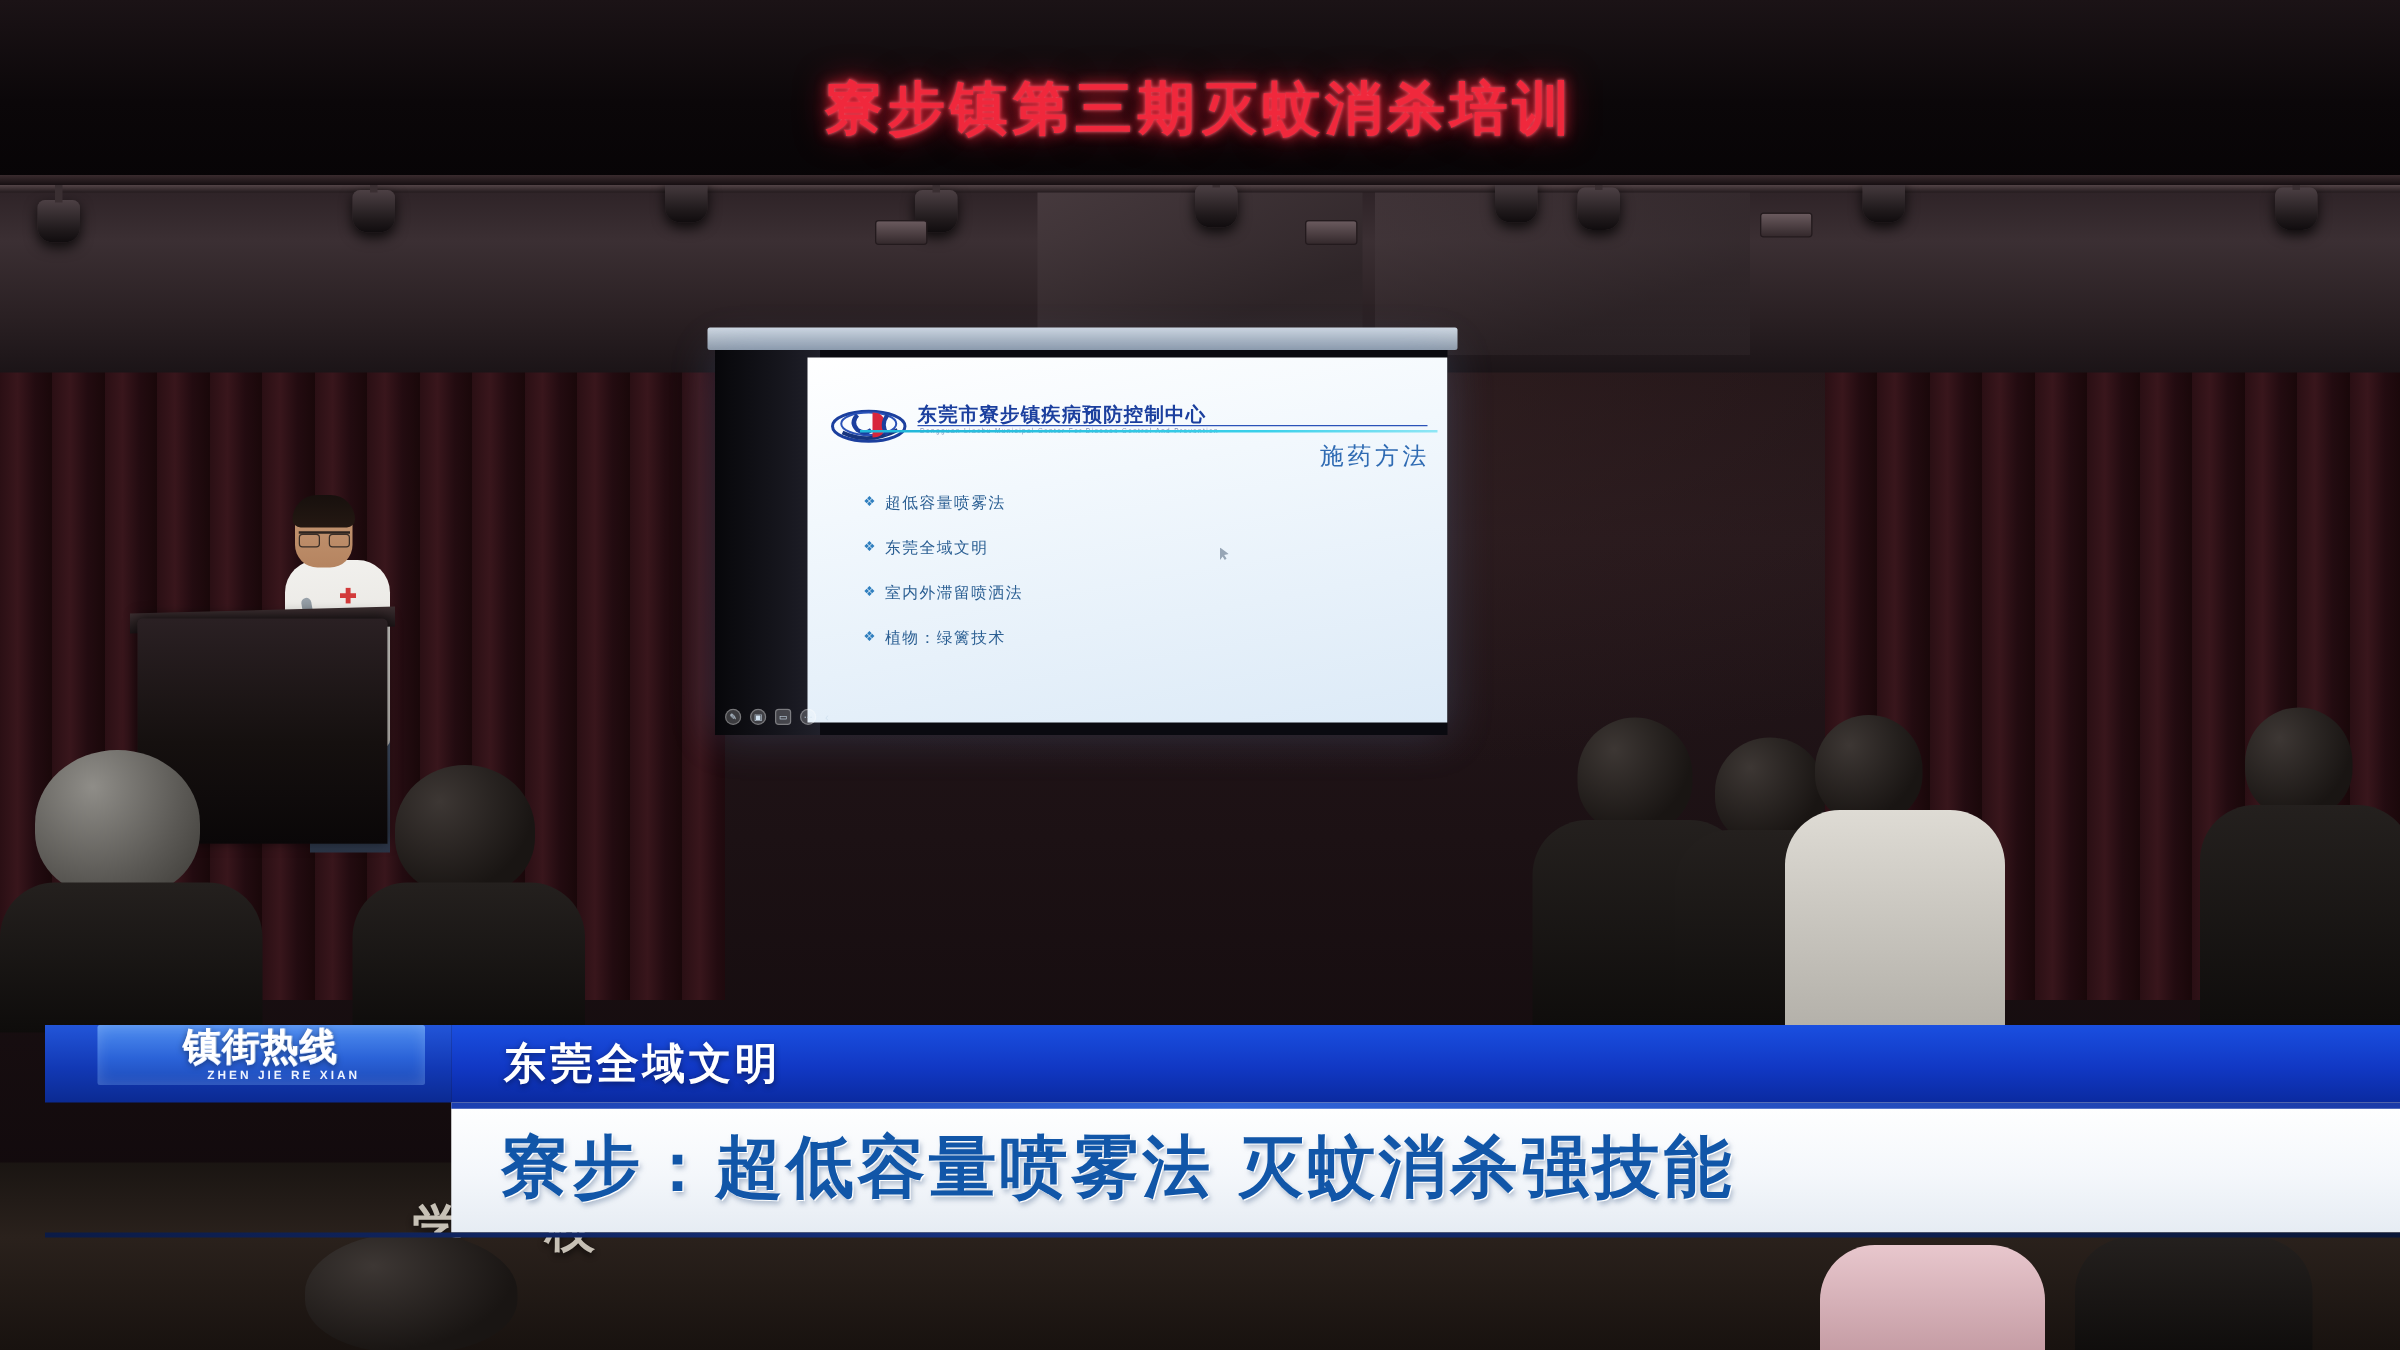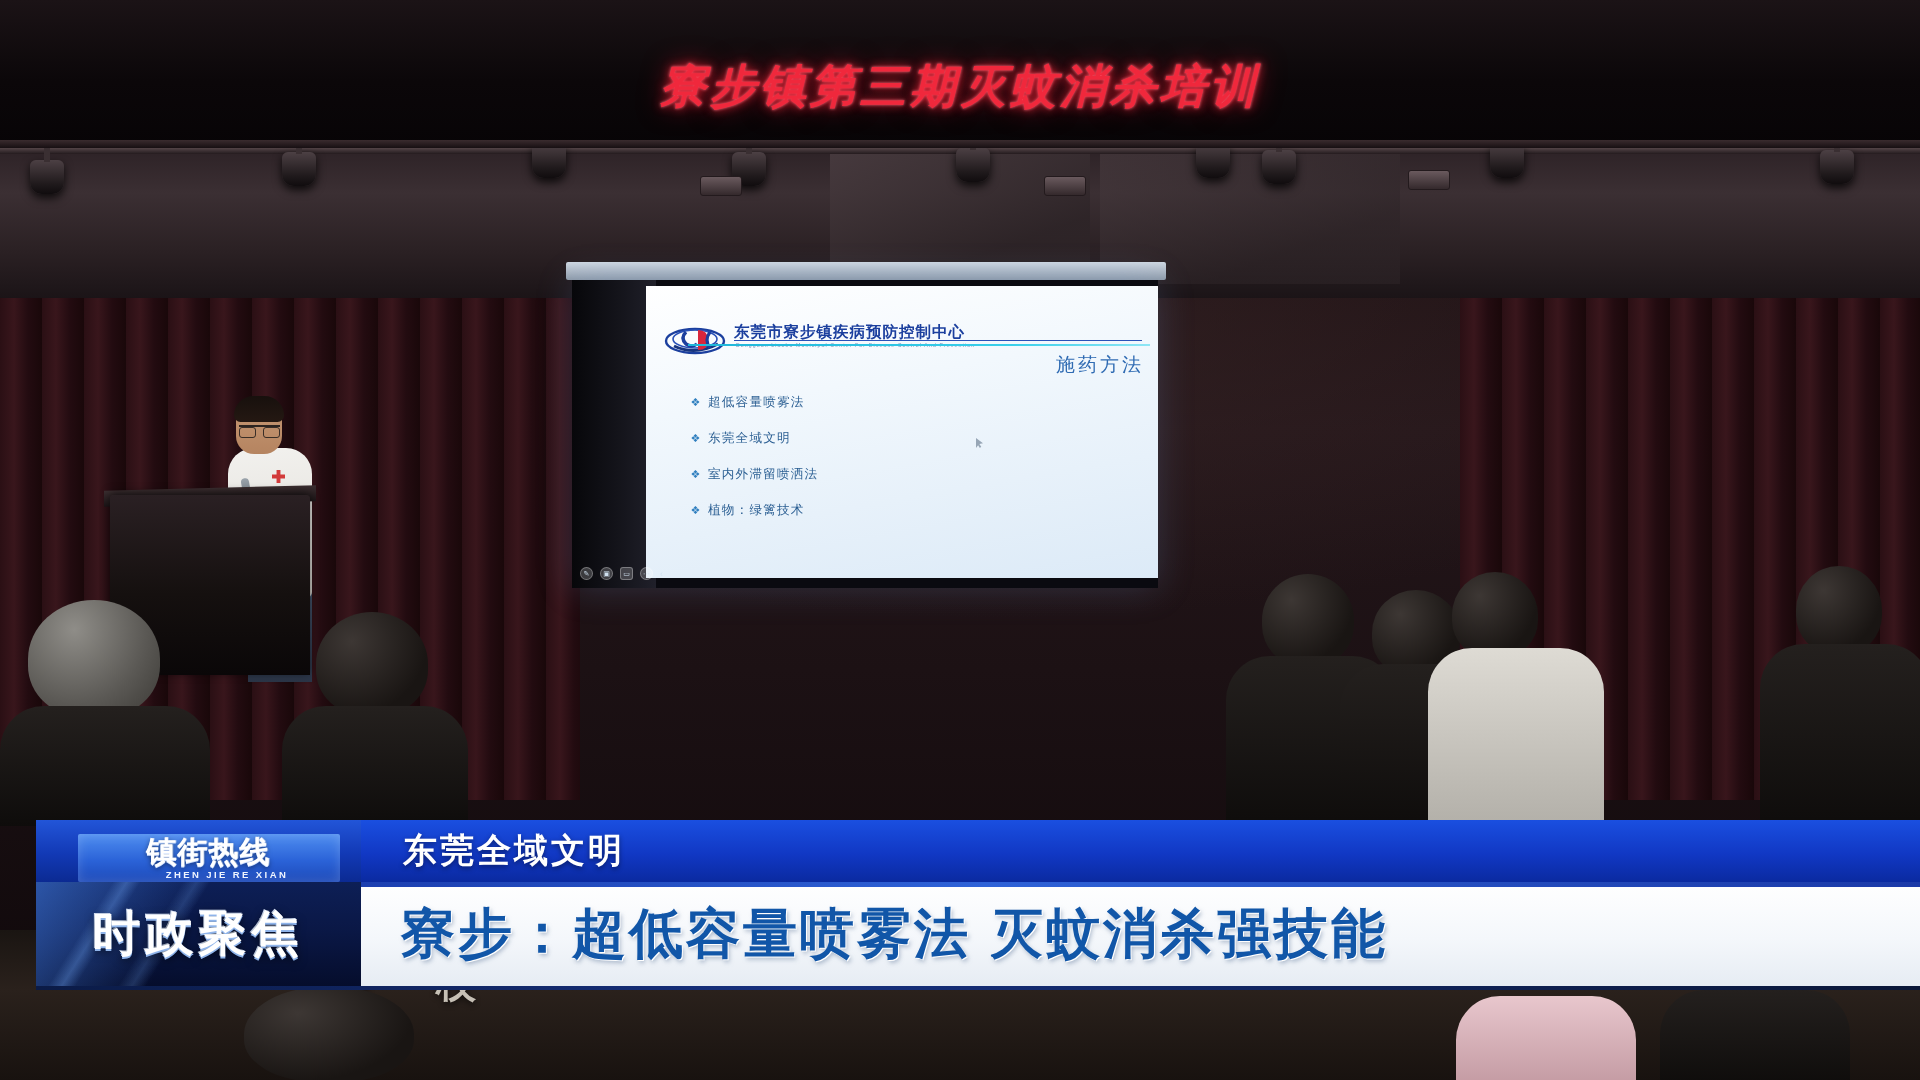--- a/index.html
+++ b/index.html
@@ -35,21 +35,20 @@
   }
 
   
   .led-banner {
     position:absolute; left:0; top:56px; width:1920px; text-align:center;
     font-size:46px; font-weight:700; letter-spacing:4px;
     color:#f0283c;
     text-shadow:0 0 10px rgba(255,40,60,.85), 0 0 26px rgba(255,20,50,.55), 0 0 3px #ff93a2;
     font-family:"DejaVu Serif","Liberation Serif",serif;
     white-space:nowrap;
-    font-style:italic;
   }
 
   
   .ceiling {
     position:absolute; left:0; top:148px; width:1920px; height:150px;
     background:linear-gradient(180deg,#2d2226 0%,#3b2f33 30%,#2a2023 70%,#1b1417 100%);
   }
   .ceiling-panel {
     position:absolute; top:152px; height:132px;
     background:linear-gradient(160deg,#4a3d41,#2d2427 70%);
@@ -229,21 +228,21 @@
     font-size:40px; letter-spacing:26px; color:#d8d2c6; opacity:.9;
     font-weight:600; text-shadow:0 2px 6px rgba(0,0,0,.7);
     font-family:"DejaVu Serif","Liberation Serif",serif;
   }
 
   
   .lower-third { position:absolute; left:0; top:820px; width:1920px; height:170px; }
   .lt-logo-box {
     position:absolute; left:36px; top:0; width:325px; height:62px;
     background:linear-gradient(180deg,#2255d8 0%,#1239b5 55%,#0b2a92 100%);
-    display:flex; align-items:flex-end; justify-content:center;padding-left:20px;
+    display:flex; align-items:flex-start; justify-content:center;padding-left:20px;
   }
   .lt-logo-inner {
     width:262px; height:48px; border-radius:2px;
     background:linear-gradient(180deg,#4f8ef0 0%,#2b63d8 55%,#1c49b8 100%);
     display:flex; flex-direction:column; align-items:center; justify-content:center;
     box-shadow:inset 0 0 12px rgba(255,255,255,.18);
   }
   .lt-logo-cn {
     font-size:30px; font-weight:800; letter-spacing:1px; line-height:1;
     color:#ffffff;
@@ -439,21 +438,18 @@
         <span class="lt-logo-cn">镇街热线</span>
         <span class="lt-logo-en">ZHEN JIE RE XIAN</span>
       </div>
     </div>
 
     <div class="lt-row2">
       <div class="lt-head-box">
         <span class="lt-headline">寮步：超低容量喷雾法 灭蚊消杀强技能</span>
       </div>
       <div class="lt-head-topline"></div>
-      <div class="lt-cat-box">
-        <span class="lt-cat">时政聚焦</span>
-      </div>
     </div>
 
     <div class="lt-bottom-edge"></div>
   </div>
 
 </div>
 
 </body></html>

